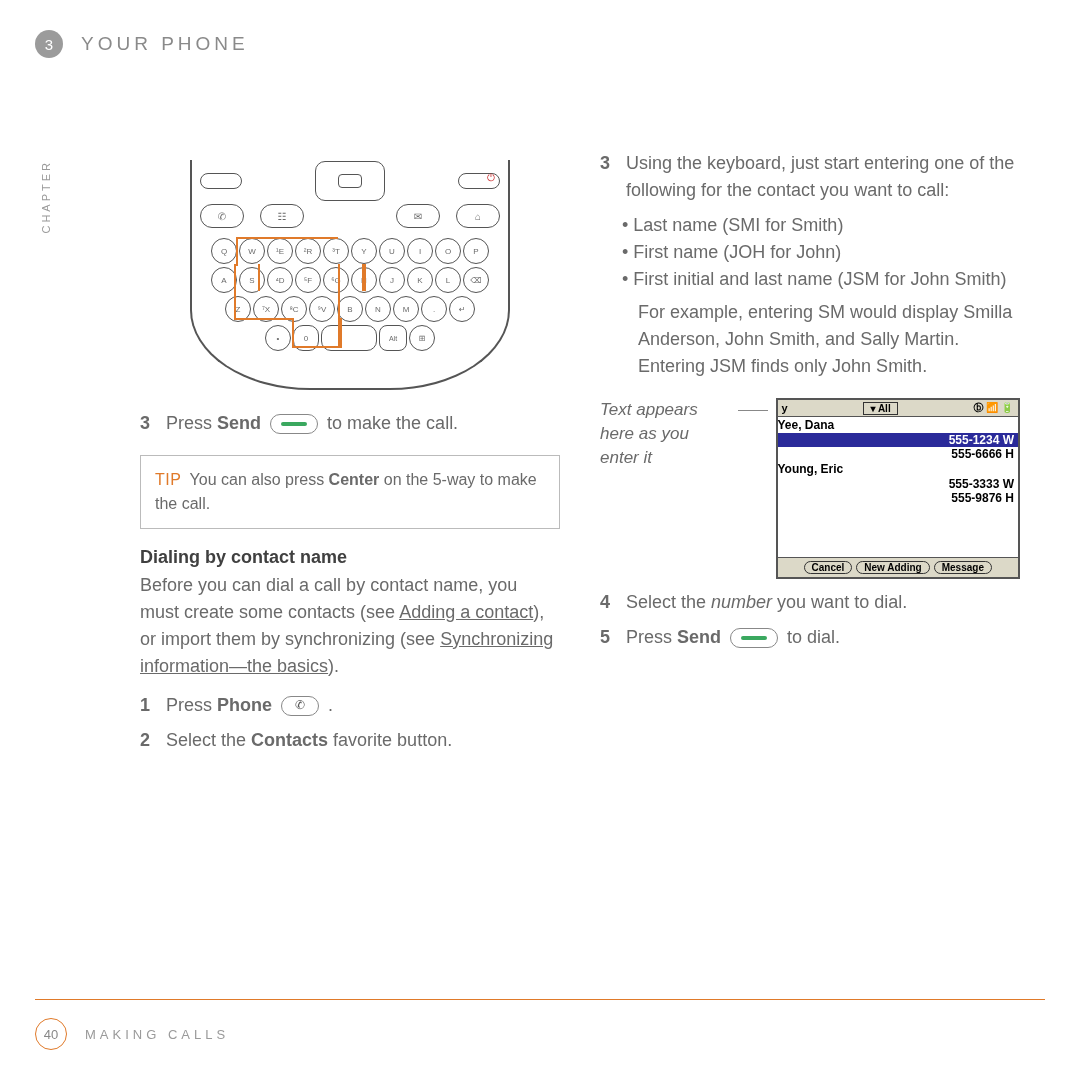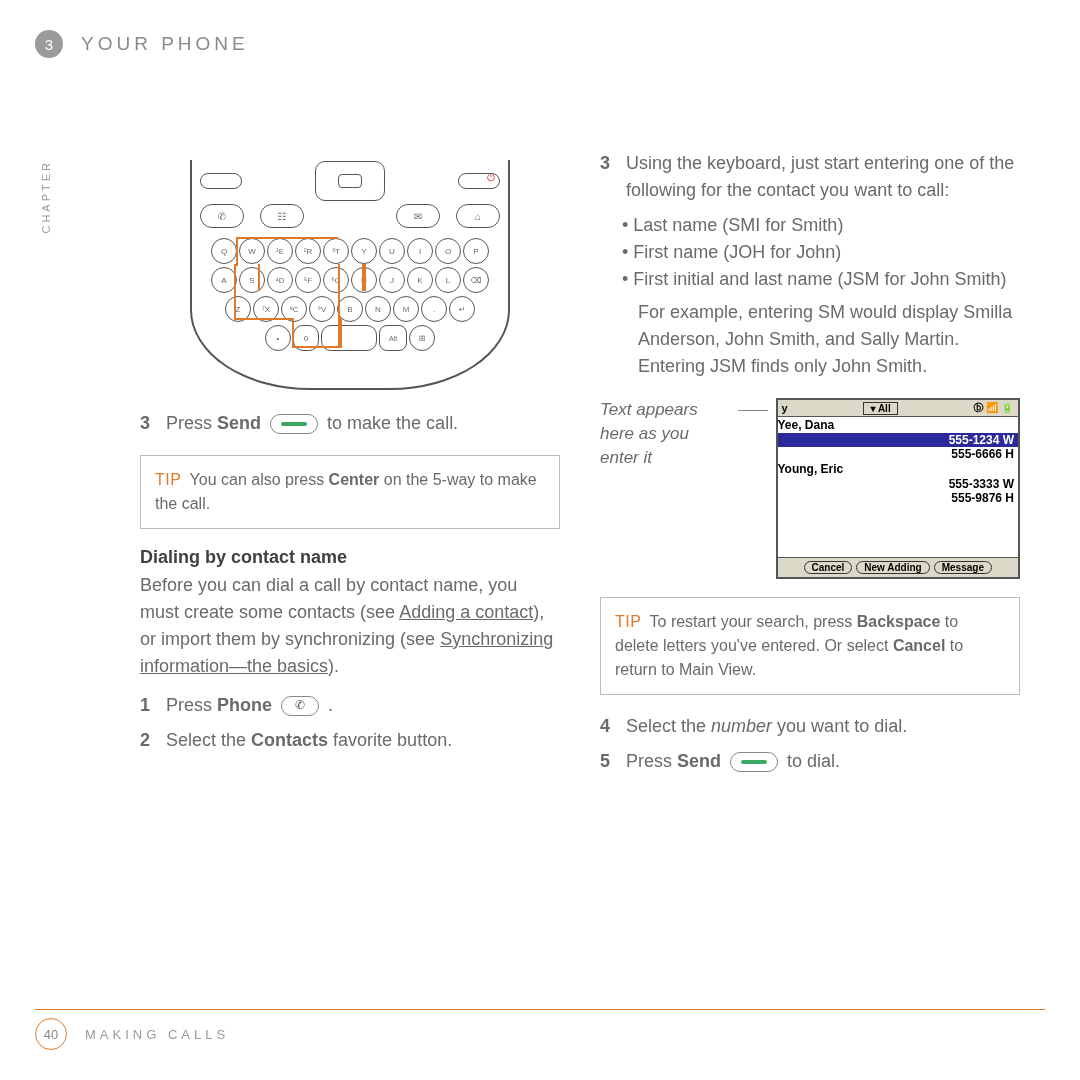--- a/index.html
+++ b/index.html
@@ -173,21 +173,21 @@
   .ps-num { text-align: right; padding: 0 4px 0 0; font-weight: bold; font-size: 12px; color:#000;}
   .ps-selected { background: #2a2a9a; color: #fff; padding-left: 37px; }
   .ps-btns { display: flex; justify-content: center; gap: 4px; padding: 3px; border-top: 1px solid #555; background:#dcd9c8;}
   .ps-btn { border: 1px solid #333; border-radius: 9px; padding: 0 7px; font-size: 10px; background:#dcd9c8; color:#000; font-weight:bold;}
   .footer {
     position: absolute;
     bottom: 30px;
     left: 35px;
     right: 35px;
     border-top: 1px solid #e07a2a;
-    padding-top: 8px;
+    padding-top: 18px;
     display: flex;
     align-items: center;
     gap: 18px;
   }
   .page-badge {
     width: 30px; height: 30px; border: 1px solid #e07a2a; border-radius: 50%;
     display:flex;align-items:center;justify-content:center;
     color: #888; font-size: 13px;
   }
   .footer-title { letter-spacing: 4px; font-size: 13px; color: #9a9a9a;}
@@ -347,24 +347,20 @@
           <div style="height:48px"></div>
         </div>
         <div class="ps-btns">
           <span class="ps-btn">Cancel</span>
           <span class="ps-btn">New Adding</span>
           <span class="ps-btn">Message</span>
         </div>
       </div>
     </div>
 
-    <div class="tip-box">
-      <span class="tip-label">TIP</span>
-      <span>To restart your search, press </span><b>Backspace</b><span> to delete letters you've entered. Or select </span><b>Cancel</b><span> to return to Main View.</span>
-    </div>
 
     <div class="step-list ptext">
       <div class="step">
         <span class="step-num">4</span>
         <span>
           <span>Select the </span><i>number</i><span> you want to dial.</span>
         </span>
       </div>
       <div class="step">
         <span class="step-num">5</span>

